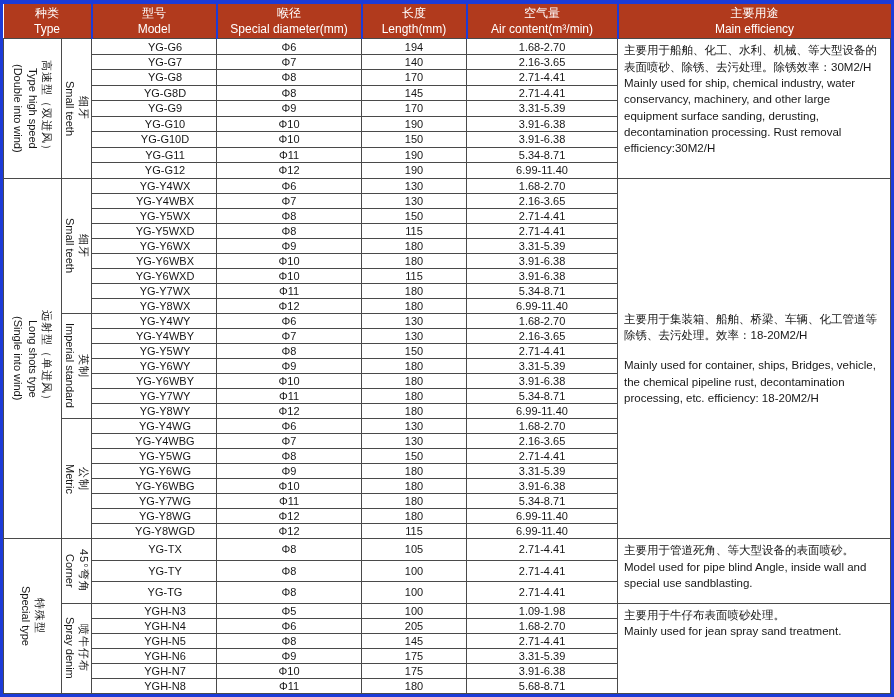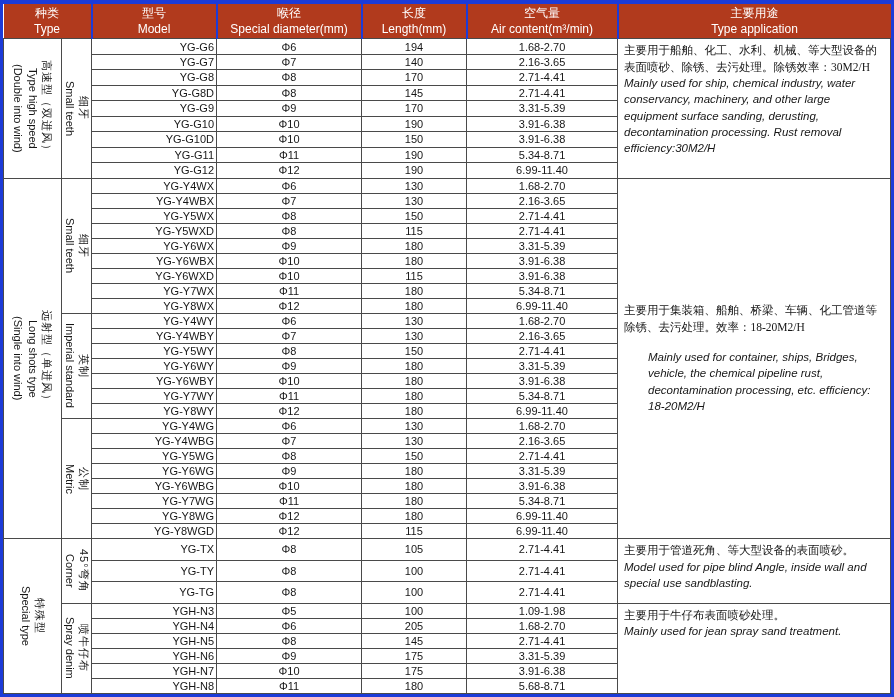--- a/index.html
+++ b/index.html
@@ -20,32 +20,32 @@
     font-size:12px;line-height:1.35;text-align:center;vertical-align:middle;
     height:34px;border-left:2px solid var(--blue);padding:1px 4px;
   }
   thead th:first-child{border-left:none;}
   .hd-zh{font-size:12px;}
   .hd-en{font-size:12px;}
   tbody td{
     border:1px solid var(--grid);color:var(--ink);
     font-size:11px;line-height:1.1;padding:0 2px;overflow:hidden;
   }
-  td.model{text-align:right;padding-left:24px;white-space:nowrap;}
+  td.model{text-align:center;padding-left:24px;white-space:nowrap;}
   td.num{text-align:center;white-space:nowrap;}
   td.vcell{position:relative;padding:0;}
   .vwrap{position:absolute;inset:0;display:flex;align-items:center;justify-content:center;}
   .vtext{writing-mode:vertical-rl;text-orientation:sideways;font-size:11px;line-height:1.3;text-align:center;}
   .vtext .zh{display:block;letter-spacing:1px;}
   .vtext .en{display:block;white-space:pre-line;letter-spacing:0;}
   td.app{vertical-align:top;padding:3px 6px;font-size:11.5px;line-height:1.42;}
-  td.app .zh{margin:0;font-family:Liberation Serif, serif;}
-  td.app .en{margin:0;font-style:italic;}
+  td.app .zh{margin:0;}
+  td.app .en{margin:0;}
   td.app.mid{vertical-align:middle;}
-  td.app.mid .en{margin-top:14px;margin-left:24px;}
+  td.app.mid .en{margin-top:14px;}
 </style>
 </head>
 <body>
 
 <div class="sheet">
   <table>
     <colgroup>
       <col style="width:58px">
         <col style="width:30px">
         <col style="width:125px">
@@ -71,21 +71,21 @@
         <th>
           <div class="hd-zh">长度</div>
           <div class="hd-en">Length(mm)</div>
         </th>
         <th>
           <div class="hd-zh">空气量</div>
           <div class="hd-en">Air content(m³/min)</div>
         </th>
         <th>
           <div class="hd-zh">主要用途</div>
-          <div class="hd-en">Type application</div>
+          <div class="hd-en">Main efficiency</div>
         </th>
       </tr>
     </thead>
     <tbody>
         <tr>
           <td class="vcell" rowspan="9">
             <div class="vwrap">
               <div class="vtext">
                 <span class="zh">高速型（双进风）</span>
                 <span class="en">Type high speed

